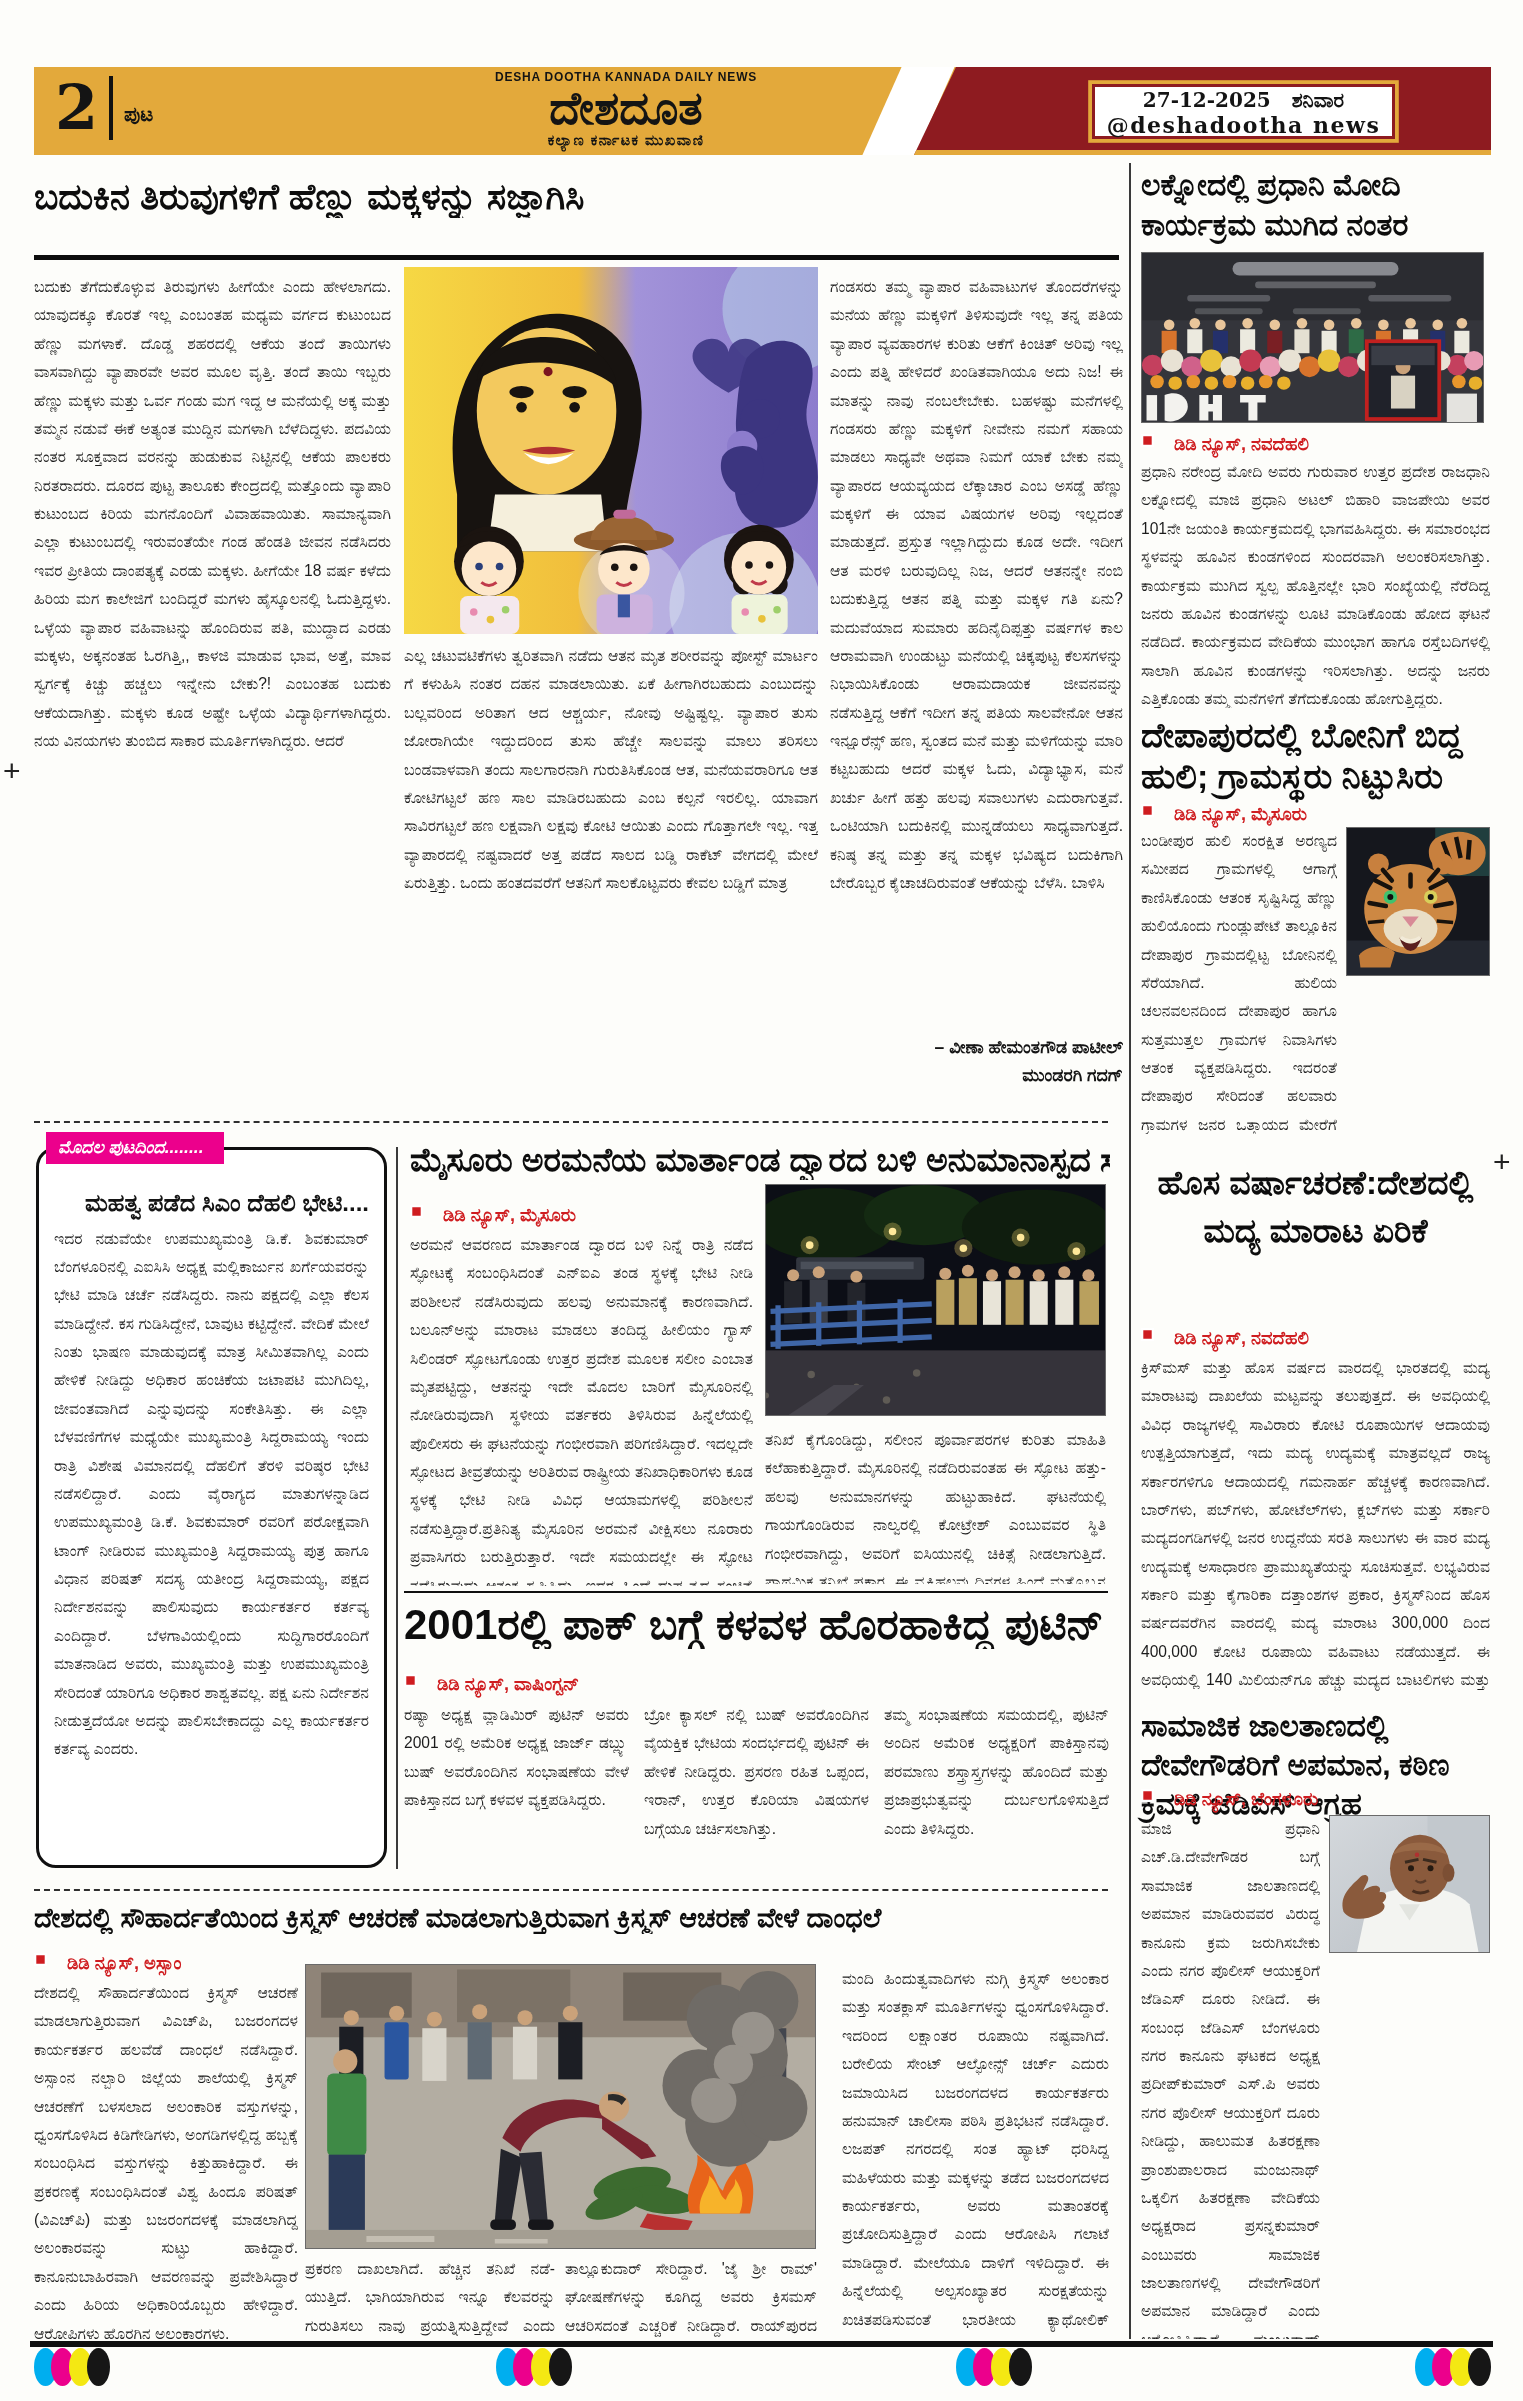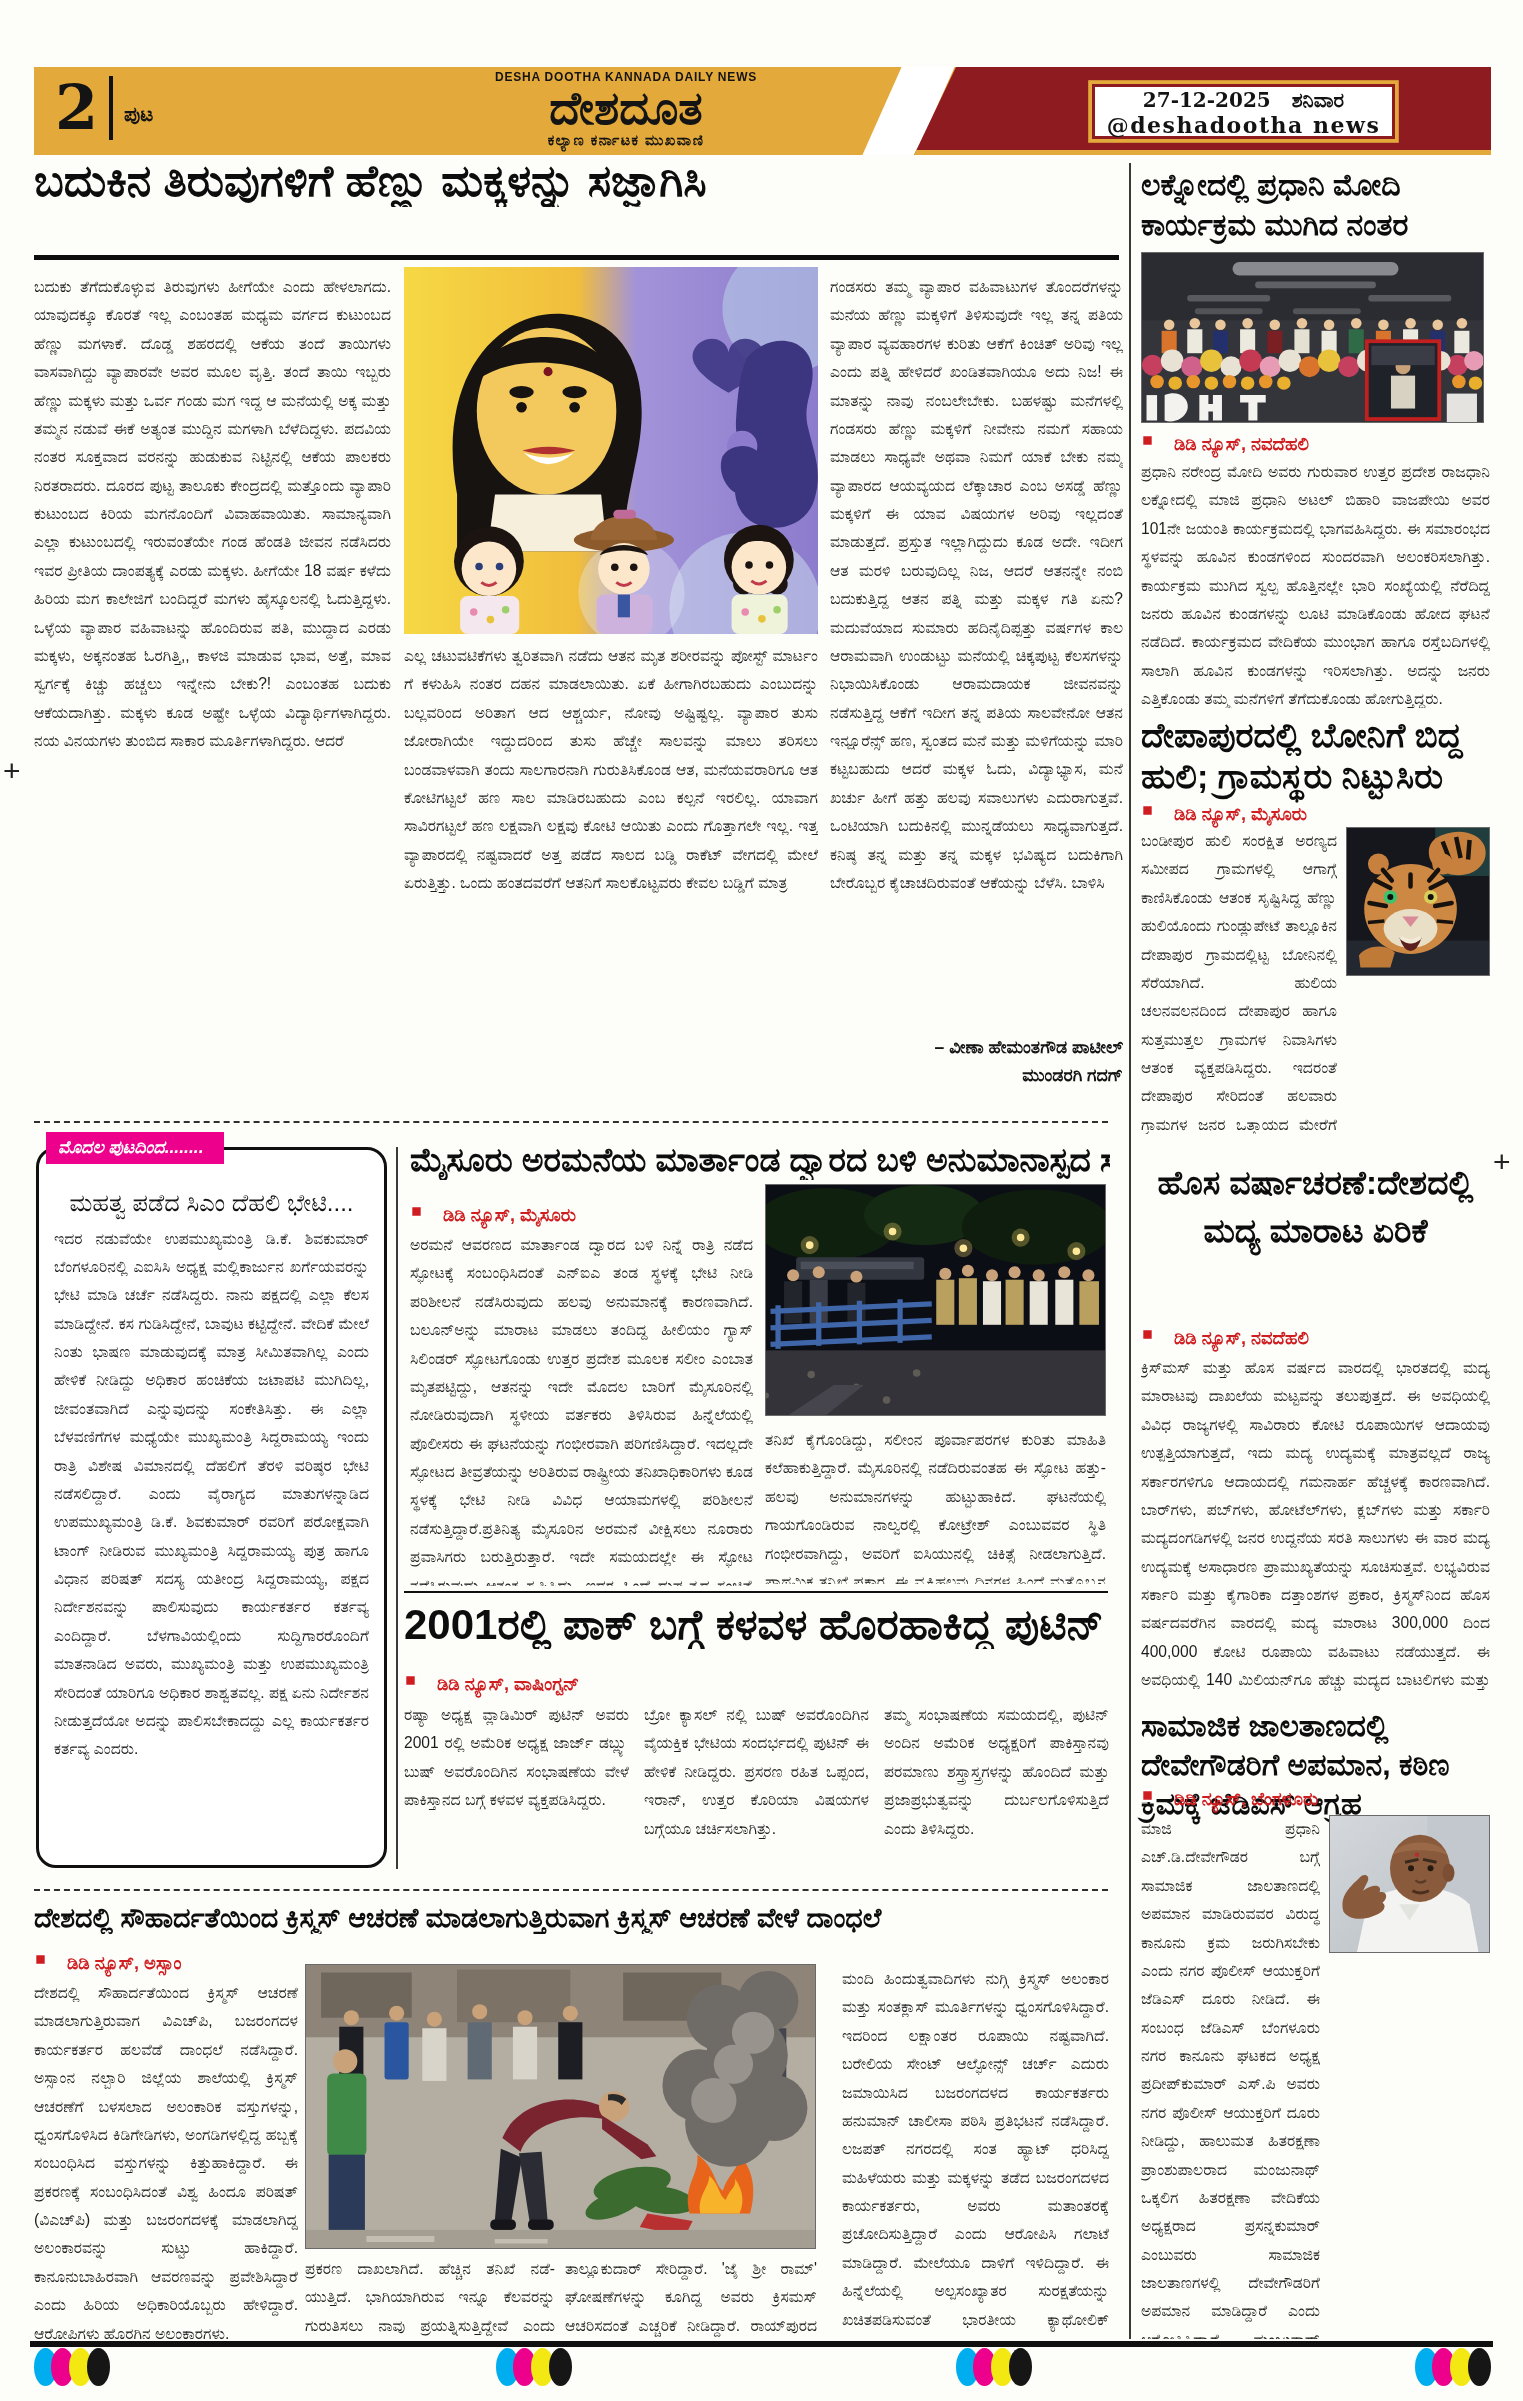--- a/index.html
+++ b/index.html
@@ -29,30 +29,30 @@
   .pagenum .lbl{font-size:20px;font-weight:bold;margin-top:13.7px}
   .mast-center{left:319px;top:3px;width:546px;text-align:center}
   .mast-eng{font-size:12px;font-weight:bold;letter-spacing:0.8px}
   .mast-title{font-family:"DejaVu Serif",serif;font-size:46px;font-weight:900;line-height:1.05}
   .mast-tag{font-size:14.4px;font-weight:bold;letter-spacing:1.5px}
   .datebox{left:1058px;top:16.7px;width:303px;height:55px;background:#ffffff;border:3.8px solid #8e1b20;
            box-shadow:0 0 0 3.8px #e3a93b;text-align:center;padding-top:1.5px}
   .datebox .d1{font-family:"DejaVu Serif",serif;font-size:20px;font-weight:bold}
   .datebox .d2{font-family:"DejaVu Serif",serif;font-size:22px;font-weight:bold;letter-spacing:1.5px}
   
-  .lead-h1{left:34px;top:156px;width:1087px;font-size:44px;white-space:nowrap;overflow:hidden}
+  .lead-h1{left:34px;top:176px;width:1087px;font-size:36px;white-space:nowrap;overflow:hidden}
   .lead-rule{left:34px;top:255px;width:1085px;height:5.3px;background:#0d0d0d}
   .sig{font-size:17.5px;font-weight:bold;text-align:right;line-height:1.6}
   
   .rail-h2{font-size:30px;line-height:1.32;font-weight:900;color:#0d0d0d}
   
   .fpbox{left:36px;top:1147px;width:351px;height:721px;border:3px solid #101010;border-radius:20px;background:#fff}
   .fplabel{left:46px;top:1132px;background:#ec008c;color:#fff;font-size:17.5px;font-weight:bold;
            padding:5.3px 20px 5.3px 12px;font-style:italic}
-  .fp-h{margin:39px 15px 7.6px;text-align:center;font-size:24px;font-weight:400}
+  .fp-h{margin:39px 15px 7.6px;text-align:right;font-size:24px;font-weight:700}
   .fp-body{margin:0 15px;height:607px}
   
   .footer-bar{left:30px;top:2341px;width:1463px;height:6px;background:#101010}
   .regdots{top:2348px;display:flex}
   .regdots i{display:block;width:23px;height:38px;border-radius:50%;margin-left:-5.3px}
   .dot-c{background:#00aeef}.dot-m{background:#ec008c}.dot-y{background:#f4e813}.dot-k{background:#161616}
   .cropmark{font-size:30px;font-weight:200;color:#222;line-height:1}
 </style>
 </head>
 <body>

